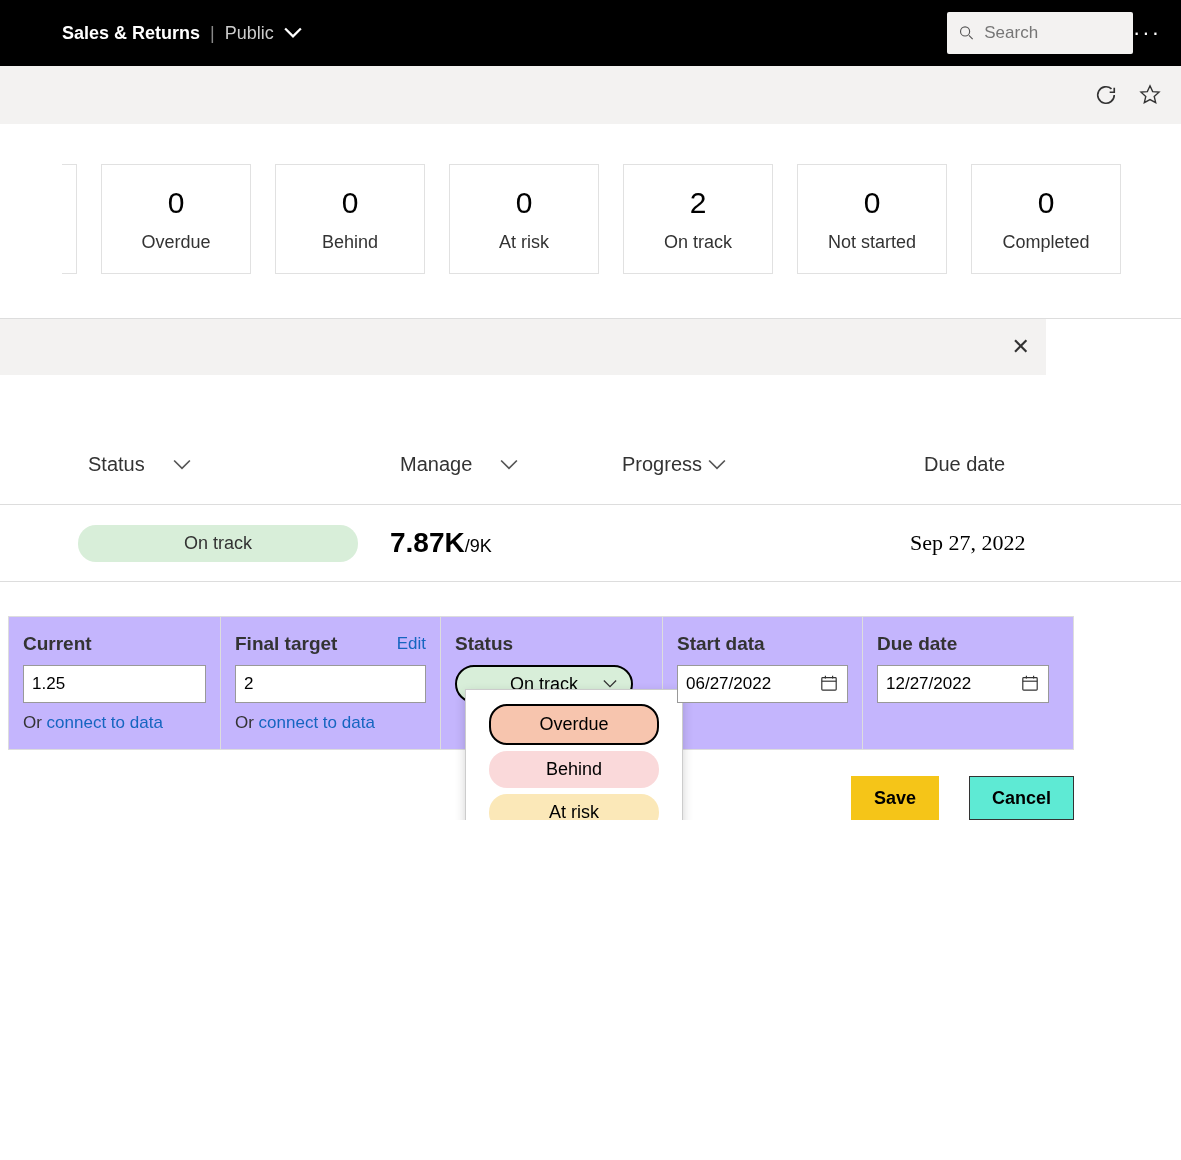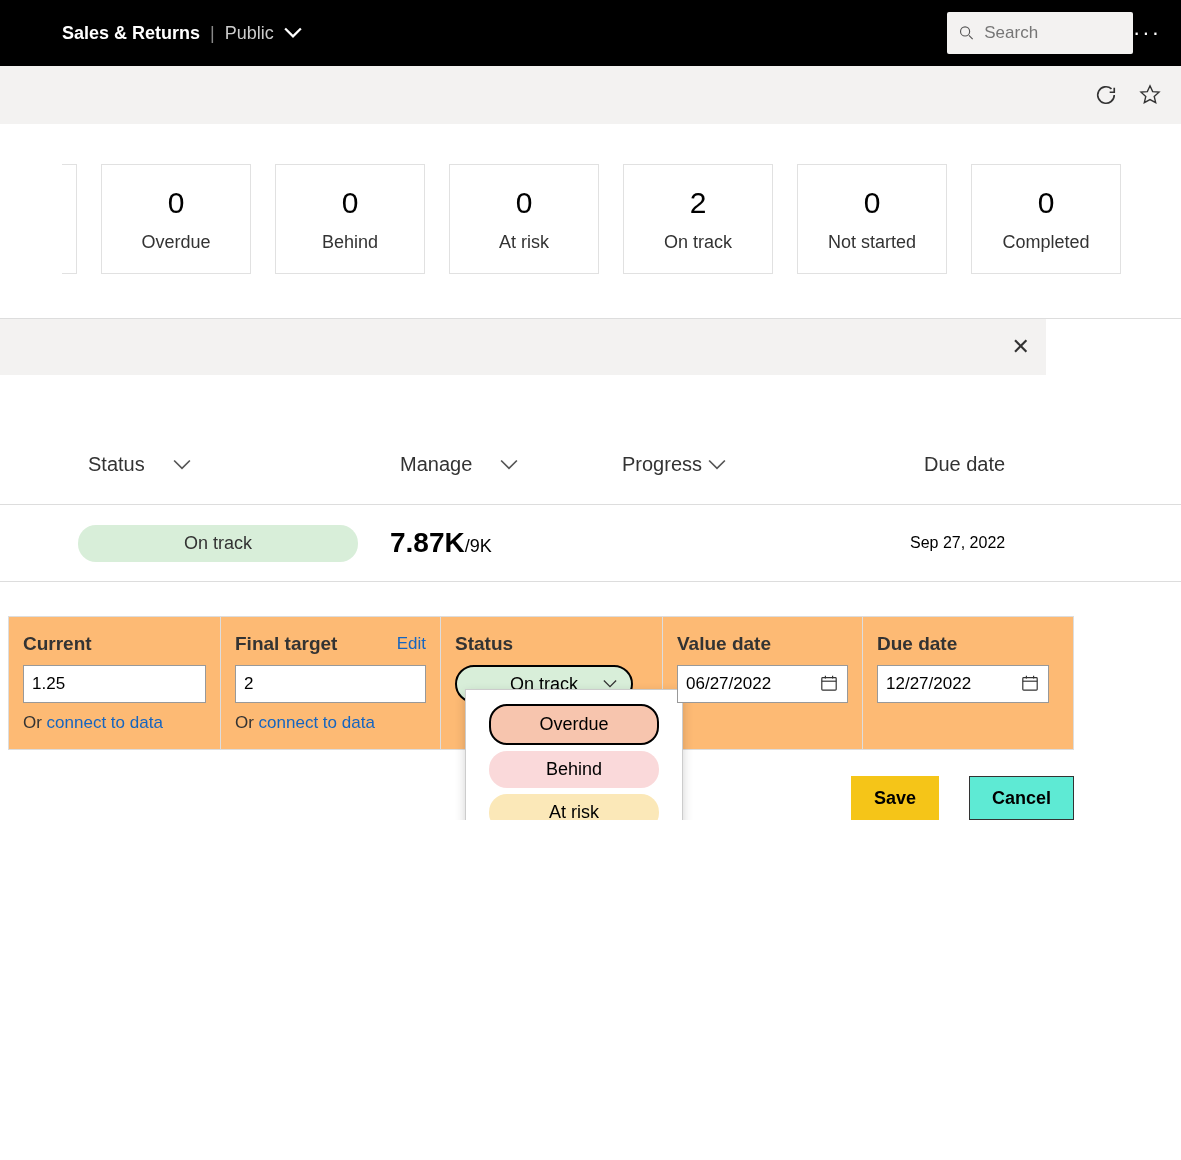--- a/index.html
+++ b/index.html
@@ -41,24 +41,24 @@
   .col-duedate { padding-left: 94px; }
   .chev { width: 18px; height: 12px; }
 
   
   .summary-row { background: #fff; border-top: 1px solid #ddd; border-bottom: 1px solid #ddd; display: flex; align-items: center; height: 78px; }
   .sum-status { width: 320px; padding-left: 78px; }
   .pill { background: #d8eed9; border-radius: 18px; padding: 8px 22px; font-size: 18px; color: #333; display: inline-flex; width: 280px; justify-content: center; }
   .sum-value { width: 300px; padding-left: 70px; font-size: 28px; font-weight: 600; display: flex; align-items: baseline; }
   .sum-value .denom { font-size: 18px; font-weight: 400; }
   .sum-prog { width: 210px; }
-  .sum-due { font-size: 16px; padding-left: 80px; }
-
-  
-  .edit-grid { display: flex; border: 1px solid #ddd; margin-top: 34px; margin-left: 8px; width: 1066px; background: #fdba74; }
+  .sum-due { font-size: 22px; padding-left: 80px; font-family: Liberation Serif, serif; }
+
+  
+  .edit-grid { display: flex; border: 1px solid #ddd; margin-top: 34px; margin-left: 8px; width: 1066px; background: #c4b5fd; }
   .edit-cell { border-right: 1px solid #ddd; padding: 16px 14px 16px 14px; }
   .edit-cell:last-child { border-right: none; }
   .cell-lbl-row { display: flex; justify-content: space-between; align-items: center; font-size: 19px; font-weight: 600; color: #333; margin-bottom: 10px; }
   .edit-link { color: #1565c0; font-weight: 400; font-size: 17px; cursor: pointer; }
   .cell-input { width: 100%; height: 38px; border: 1px solid #999; padding: 0 8px; font-size: 17px; margin-bottom: 10px; }
   .date-wrap { position: relative; }
   .date-wrap input { padding-right: 34px; }
   .cal-icon { position: absolute; right: 10px; top: 9px; width: 18px; height: 18px; }
   .or-line { font-size: 17px; color: #333; }
   .or-line a { color: #1565c0; text-decoration: none; }
@@ -227,21 +227,21 @@
       <div class="dd-pill dd-behind">Behind</div>
       <div class="dd-pill dd-atrisk">At risk</div>
       <div class="dd-pill dd-ontrack">On track</div>
       <div class="dd-pill dd-notstarted">Not started</div>
       <div class="dd-pill dd-completed">Completed</div>
       <div class="manage-row">Manage statuses</div>
     </div>
   </div>
   <div class="edit-cell c4">
     <div class="cell-lbl-row">
-        <span>Value date</span>
+        <span>Start data</span>
       </div>
     <div class="date-wrap">
       <input class="cell-input" value="06/27/2022" style="">
       <svg class="cal-icon" viewBox="0 0 20 20">
           <rect x="2" y="4" width="16" height="14" rx="1" stroke="#333" fill="none" stroke-width="1.3"></rect>
           <line x1="2" y1="8" x2="18" y2="8" stroke="#333" stroke-width="1.3"></line>
           <line x1="6" y1="2" x2="6" y2="5" stroke="#333" stroke-width="1.3"></line>
           <line x1="14" y1="2" x2="14" y2="5" stroke="#333" stroke-width="1.3"></line>
         </svg>
     </div>

